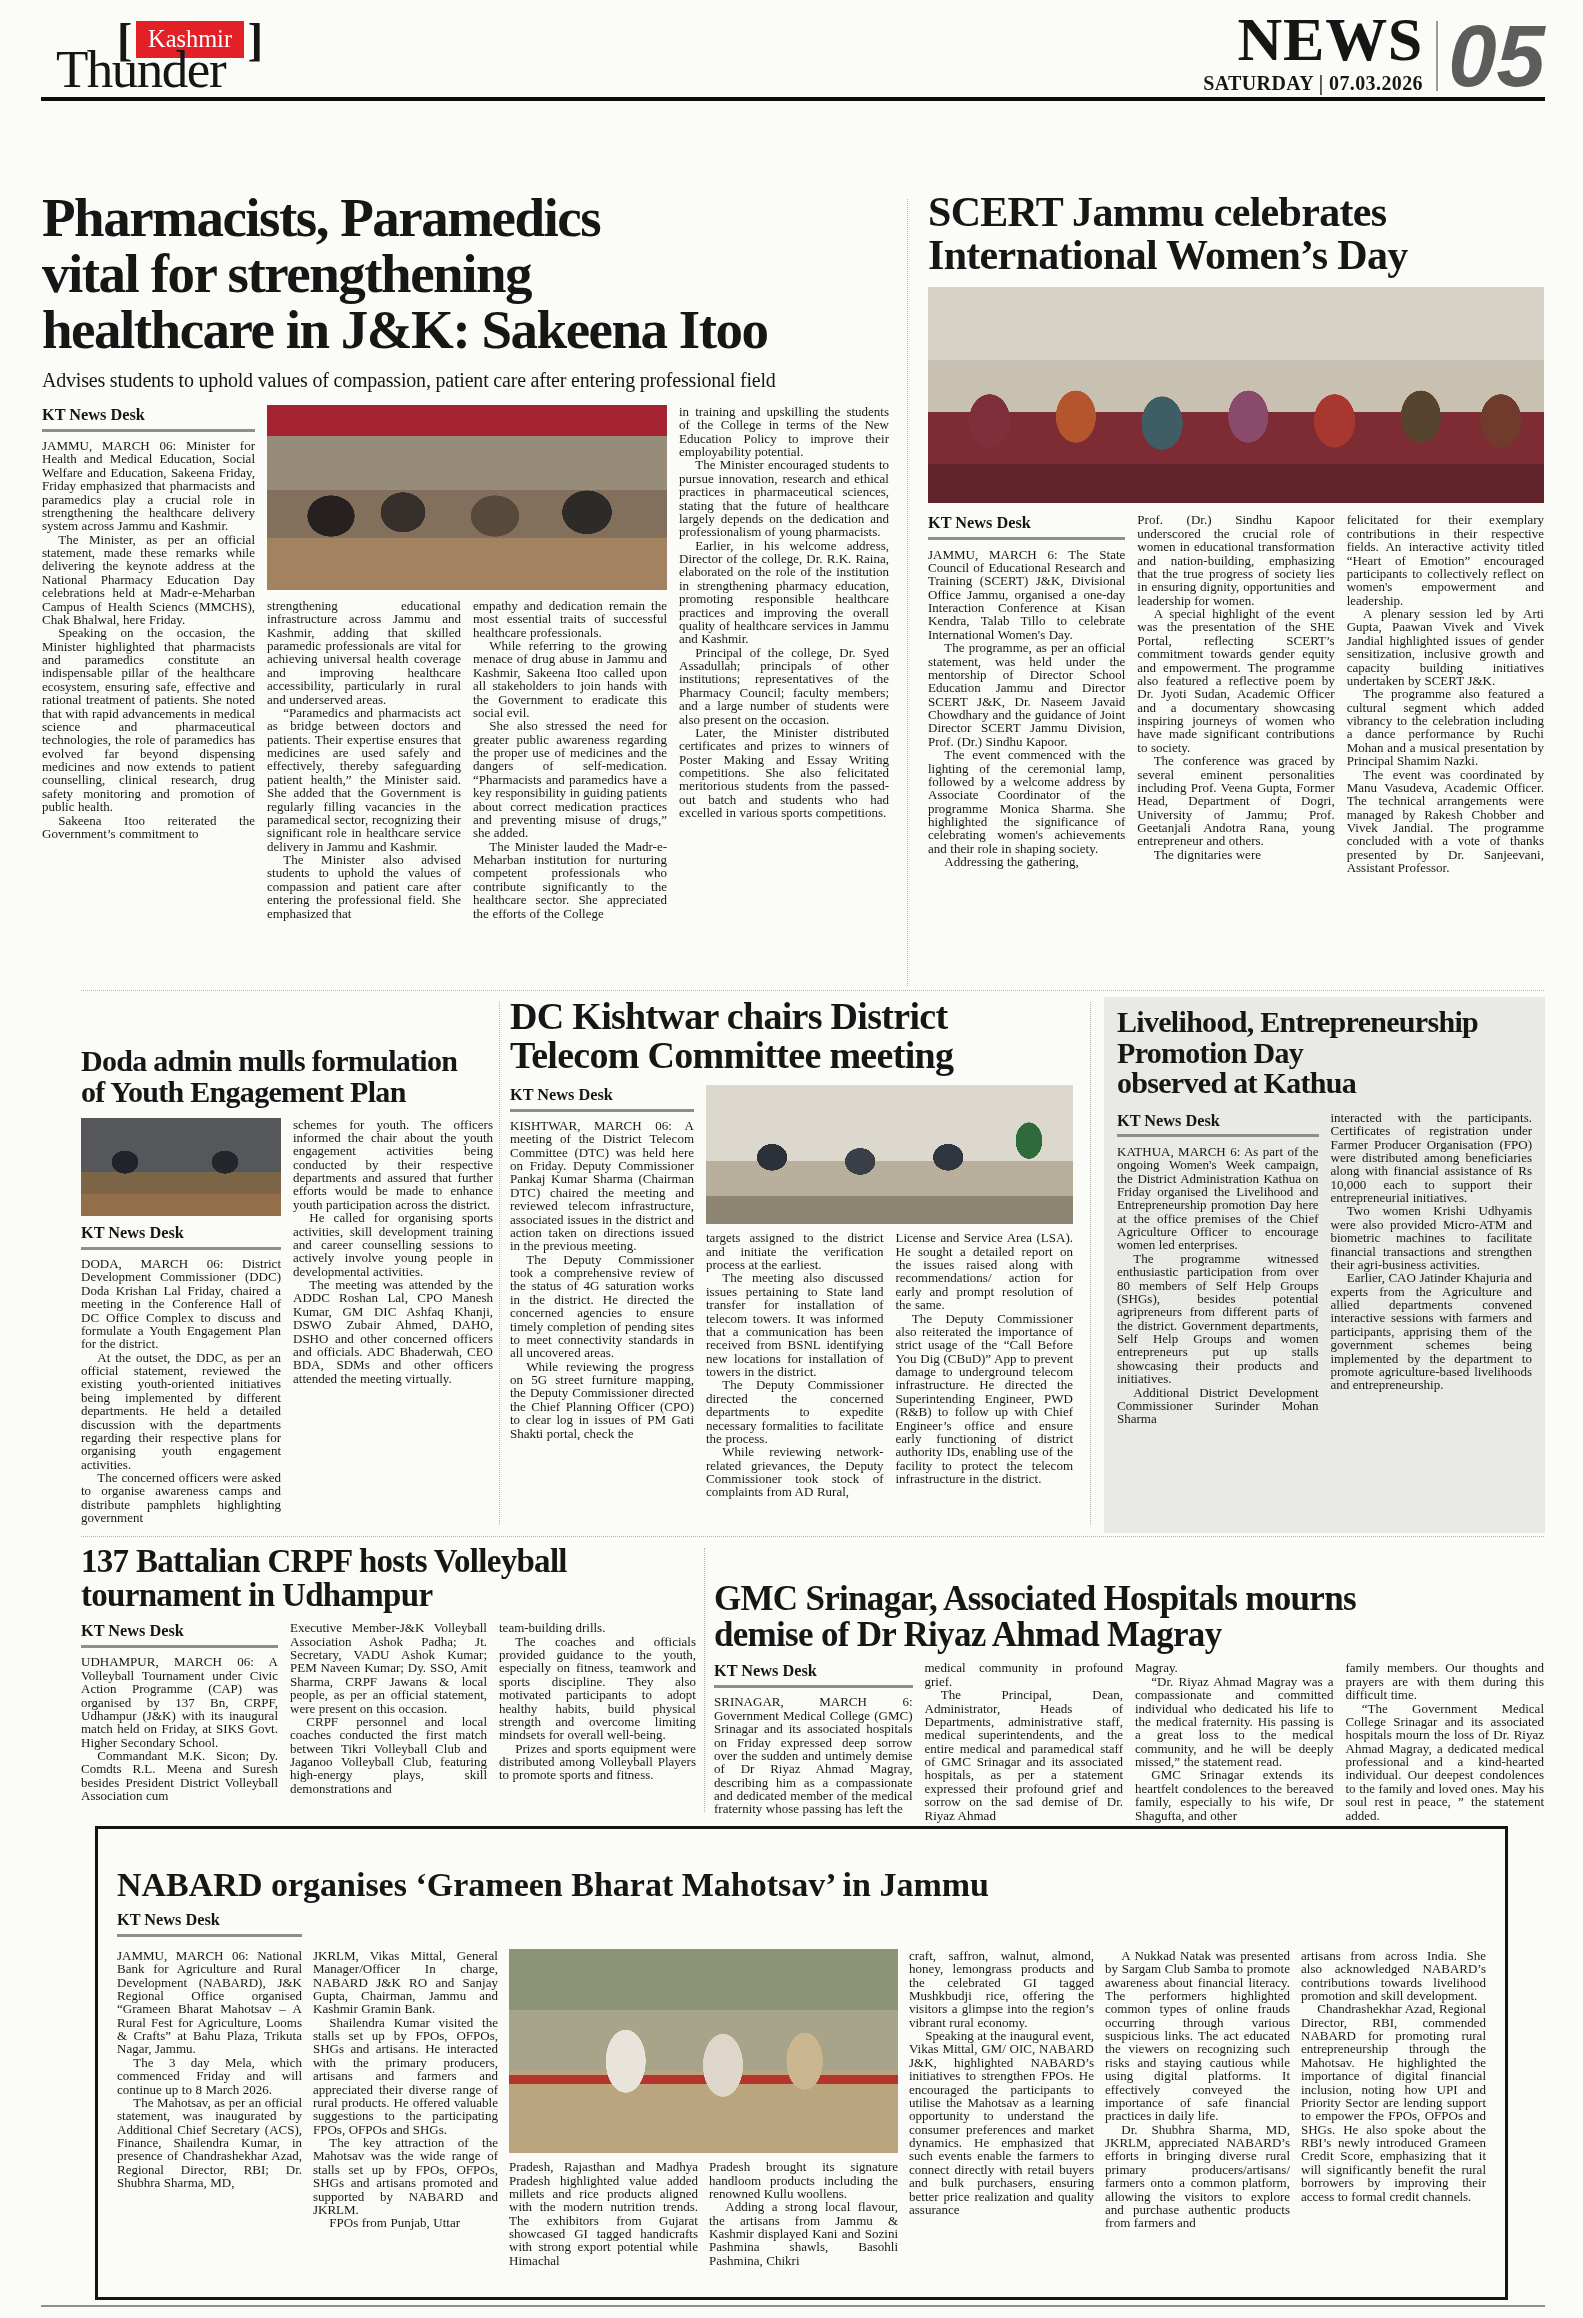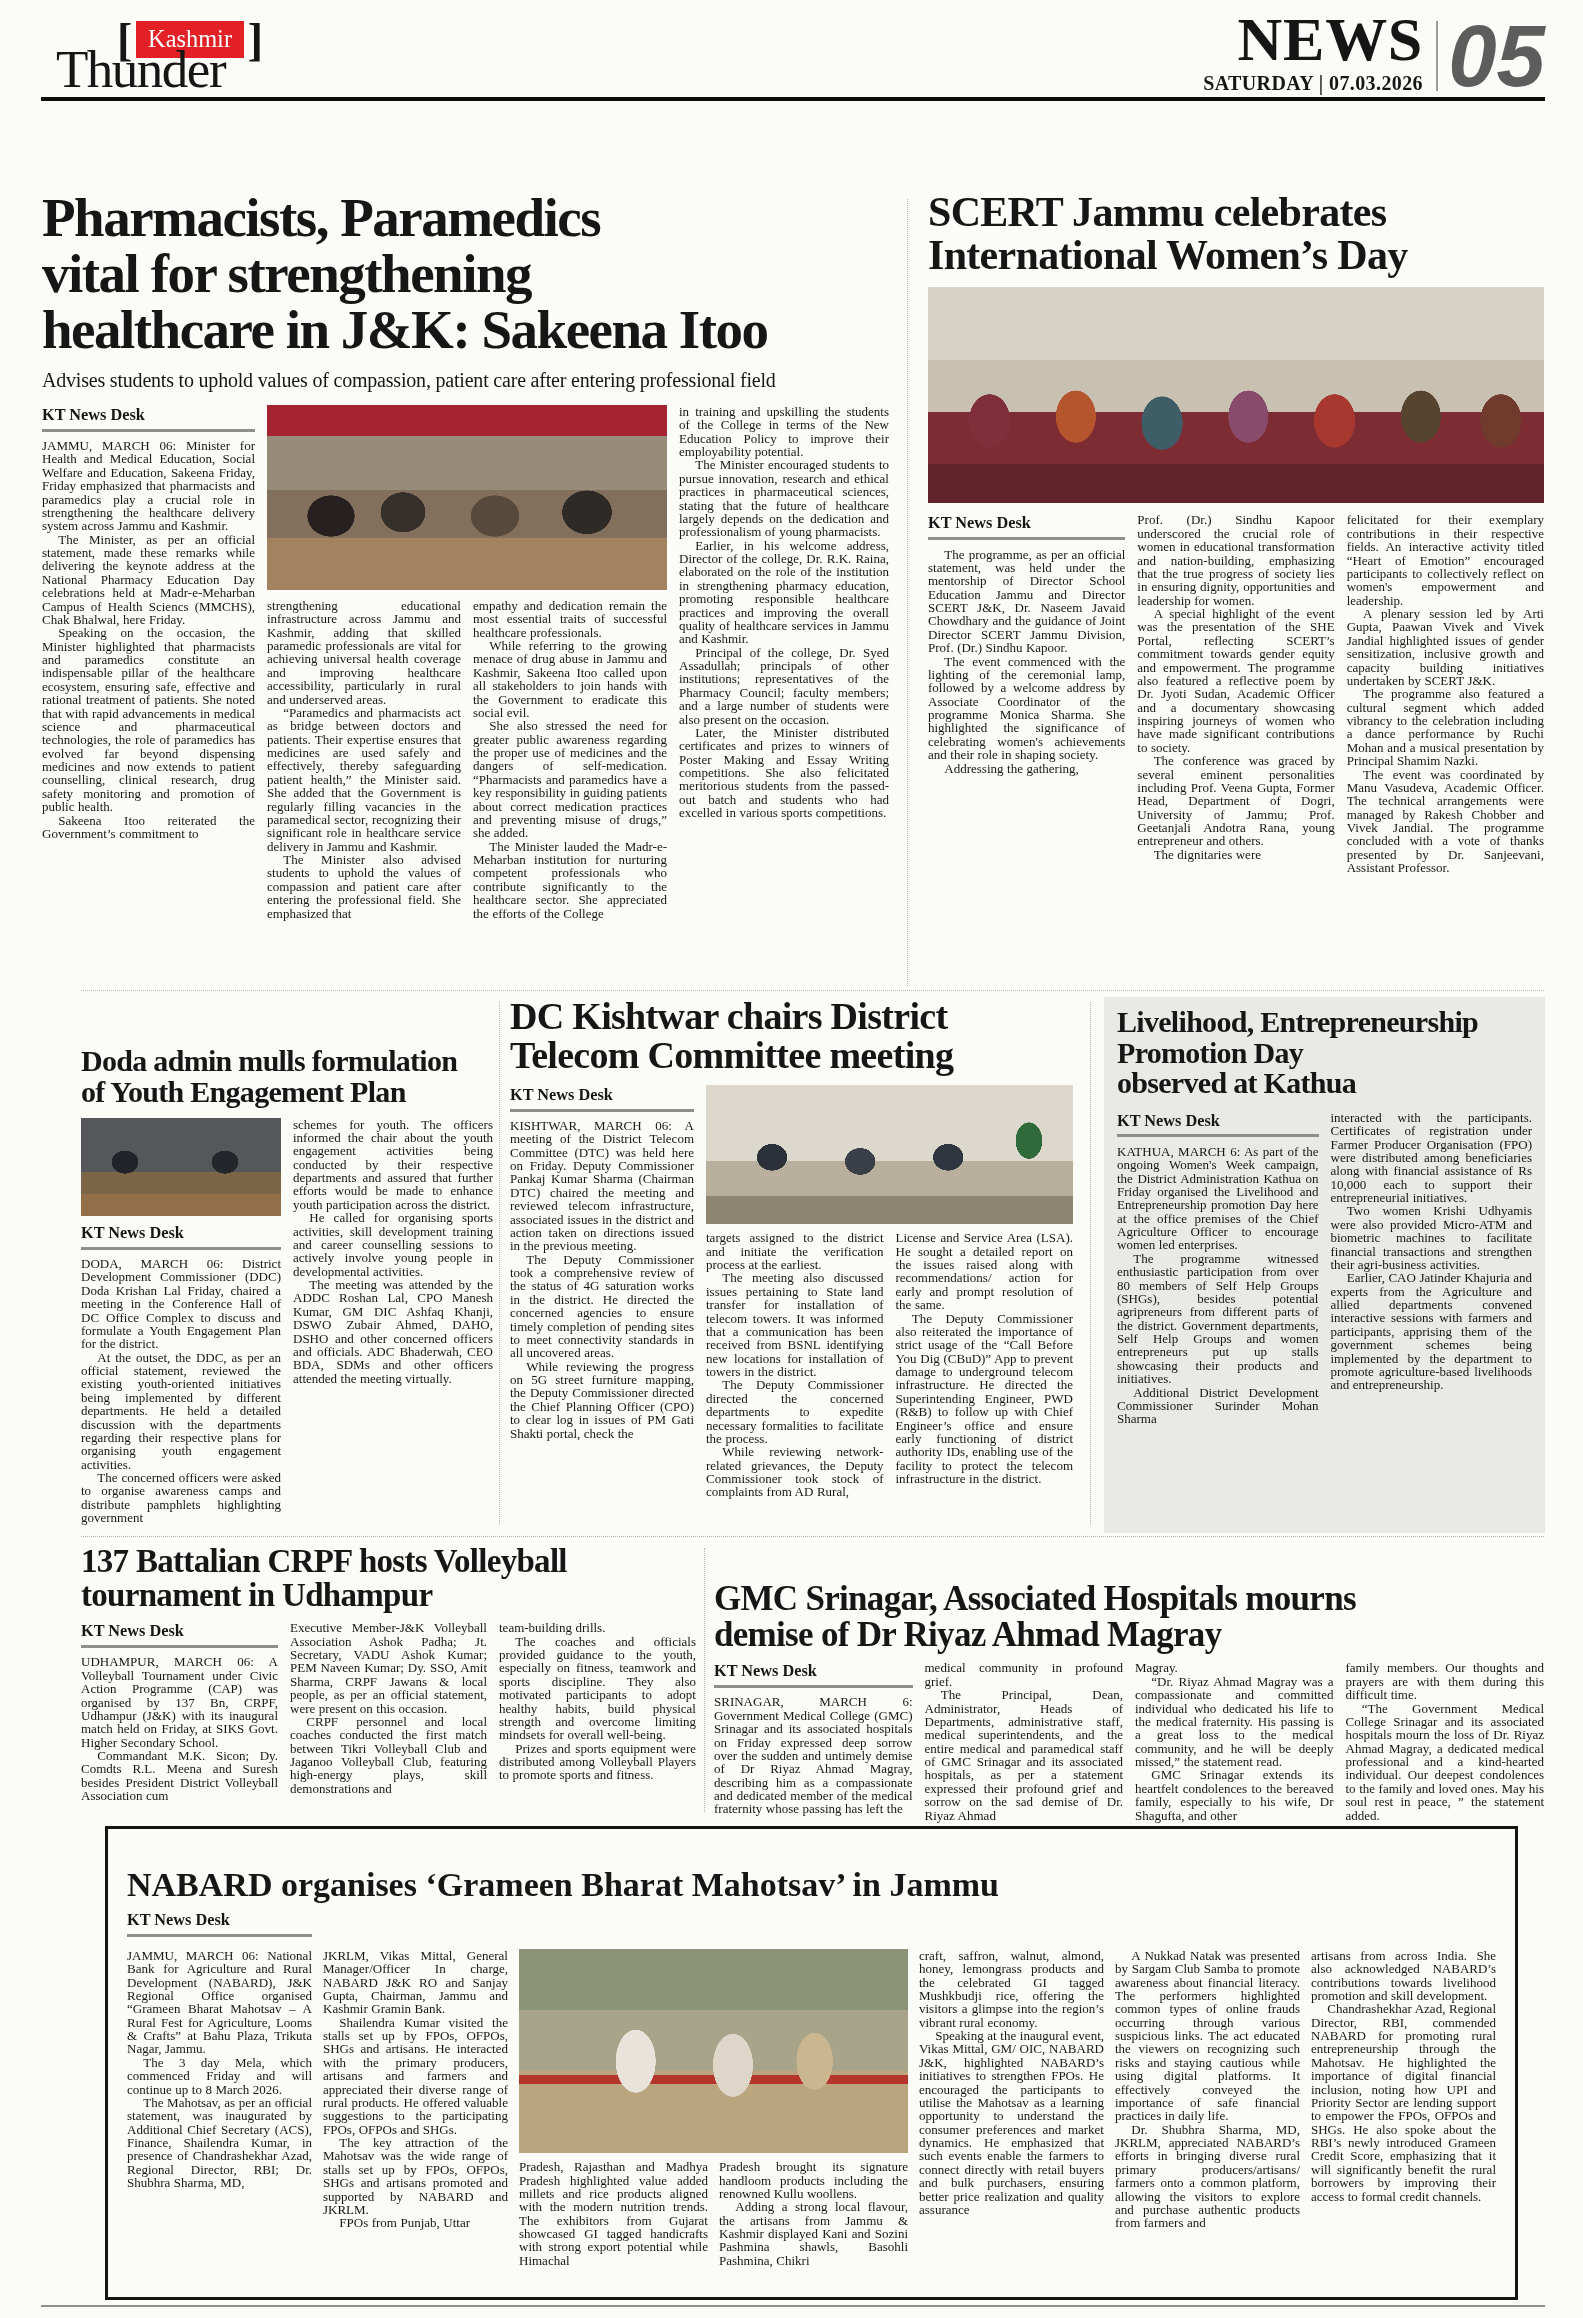--- a/index.html
+++ b/index.html
@@ -71,21 +71,21 @@
   .photo-nabard{height:204px;background:
      radial-gradient(ellipse 33px 52px at 30% 55%, #e8e4dc 0 60%, transparent 61%),
      radial-gradient(ellipse 33px 52px at 55% 57%, #ded6c8 0 60%, transparent 61%),
      radial-gradient(ellipse 30px 47px at 76% 55%, #cbb78f 0 60%, transparent 61%),
      linear-gradient(180deg,transparent 0 62%, #b5342c 62% 66%, transparent 66%),
      linear-gradient(180deg,#8c9477 0 30%,#a7a48a 30% 60%,#baa57e 60% 100%);}
   
   .hdot{position:absolute;border-top:1.5px dotted #b3b3b3;height:0;}
   .vdot{position:absolute;border-left:1.5px dotted #b3b3b3;width:0;}
   .kathua-panel{position:absolute;left:1104px;top:997px;width:441px;height:536px;background:#e9e9e6;}
-  .nabard-box{position:absolute;left:105px;top:1826px;width:1413px;height:474px;border:3px solid #141414;
+  .nabard-box{position:absolute;left:95px;top:1826px;width:1413px;height:474px;border:3px solid #141414;
               box-sizing:border-box;padding:39px 19px 12px;background:#fbfbf8;}
   .bottom-rule{position:absolute;left:41px;top:2305px;width:1504px;height:1.5px;background:#8f8f8f;}
 </style>
 </head>
 <body>
 
 <div class="page">
 
   <header class="masthead">
     <div class="logo">
@@ -161,20 +161,21 @@
     <h1 class="hl hl-scert">SCERT Jammu celebrates
 International Women’s Day</h1>
     <div class="photo photo-scert" style="margin-top:10.4px;"></div>
     <div class="body cols" style="margin-top:10.4px;height:465px;">
       <div class="col">
         <div class="byline-block">
           <span class="byline">KT News Desk</span>
           <div class="byline-rule"></div>
         </div>
         <div class="paras">
+            <p class="cont">JAMMU, MARCH 6: The State Council of Educational Research and Training (SCERT) J&amp;K, Divisional Office Jammu, organised a one-day Interaction Conference at Kisan Kendra, Talab Tillo to celebrate International Women's Day.</p>
             <p>The programme, as per an official statement, was held under the mentorship of Director School Education Jammu and Director SCERT J&amp;K, Dr. Naseem Javaid Chowdhary and the guidance of Joint Director SCERT Jammu Division, Prof. (Dr.) Sindhu Kapoor.</p>
             <p>The event commenced with the lighting of the ceremonial lamp, followed by a welcome address by Associate Coordinator of the programme Monica Sharma. She highlighted the significance of celebrating women's achievements and their role in shaping society.</p>
             <p>Addressing the gathering,</p>
           </div>
       </div>
       <div class="col">
           <div class="paras">
             <p class="cont">Prof. (Dr.) Sindhu Kapoor underscored the crucial role of women in educational transformation and nation-building, emphasizing that the true progress of society lies in ensuring dignity, opportunities and leadership for women.</p>
             <p>A special highlight of the event was the presentation of the SHE Portal, reflecting SCERT’s commitment towards gender equity and empowerment. The programme also featured a reflective poem by Dr. Jyoti Sudan, Academic Officer and a documentary showcasing inspiring journeys of women who have made significant contributions to society.</p>
             <p>The conference was graced by several eminent personalities including Prof. Veena Gupta, Former Head, Department of Dogri, University of Jammu; Prof. Geetanjali Andotra Rana, young entrepreneur and others.</p>

